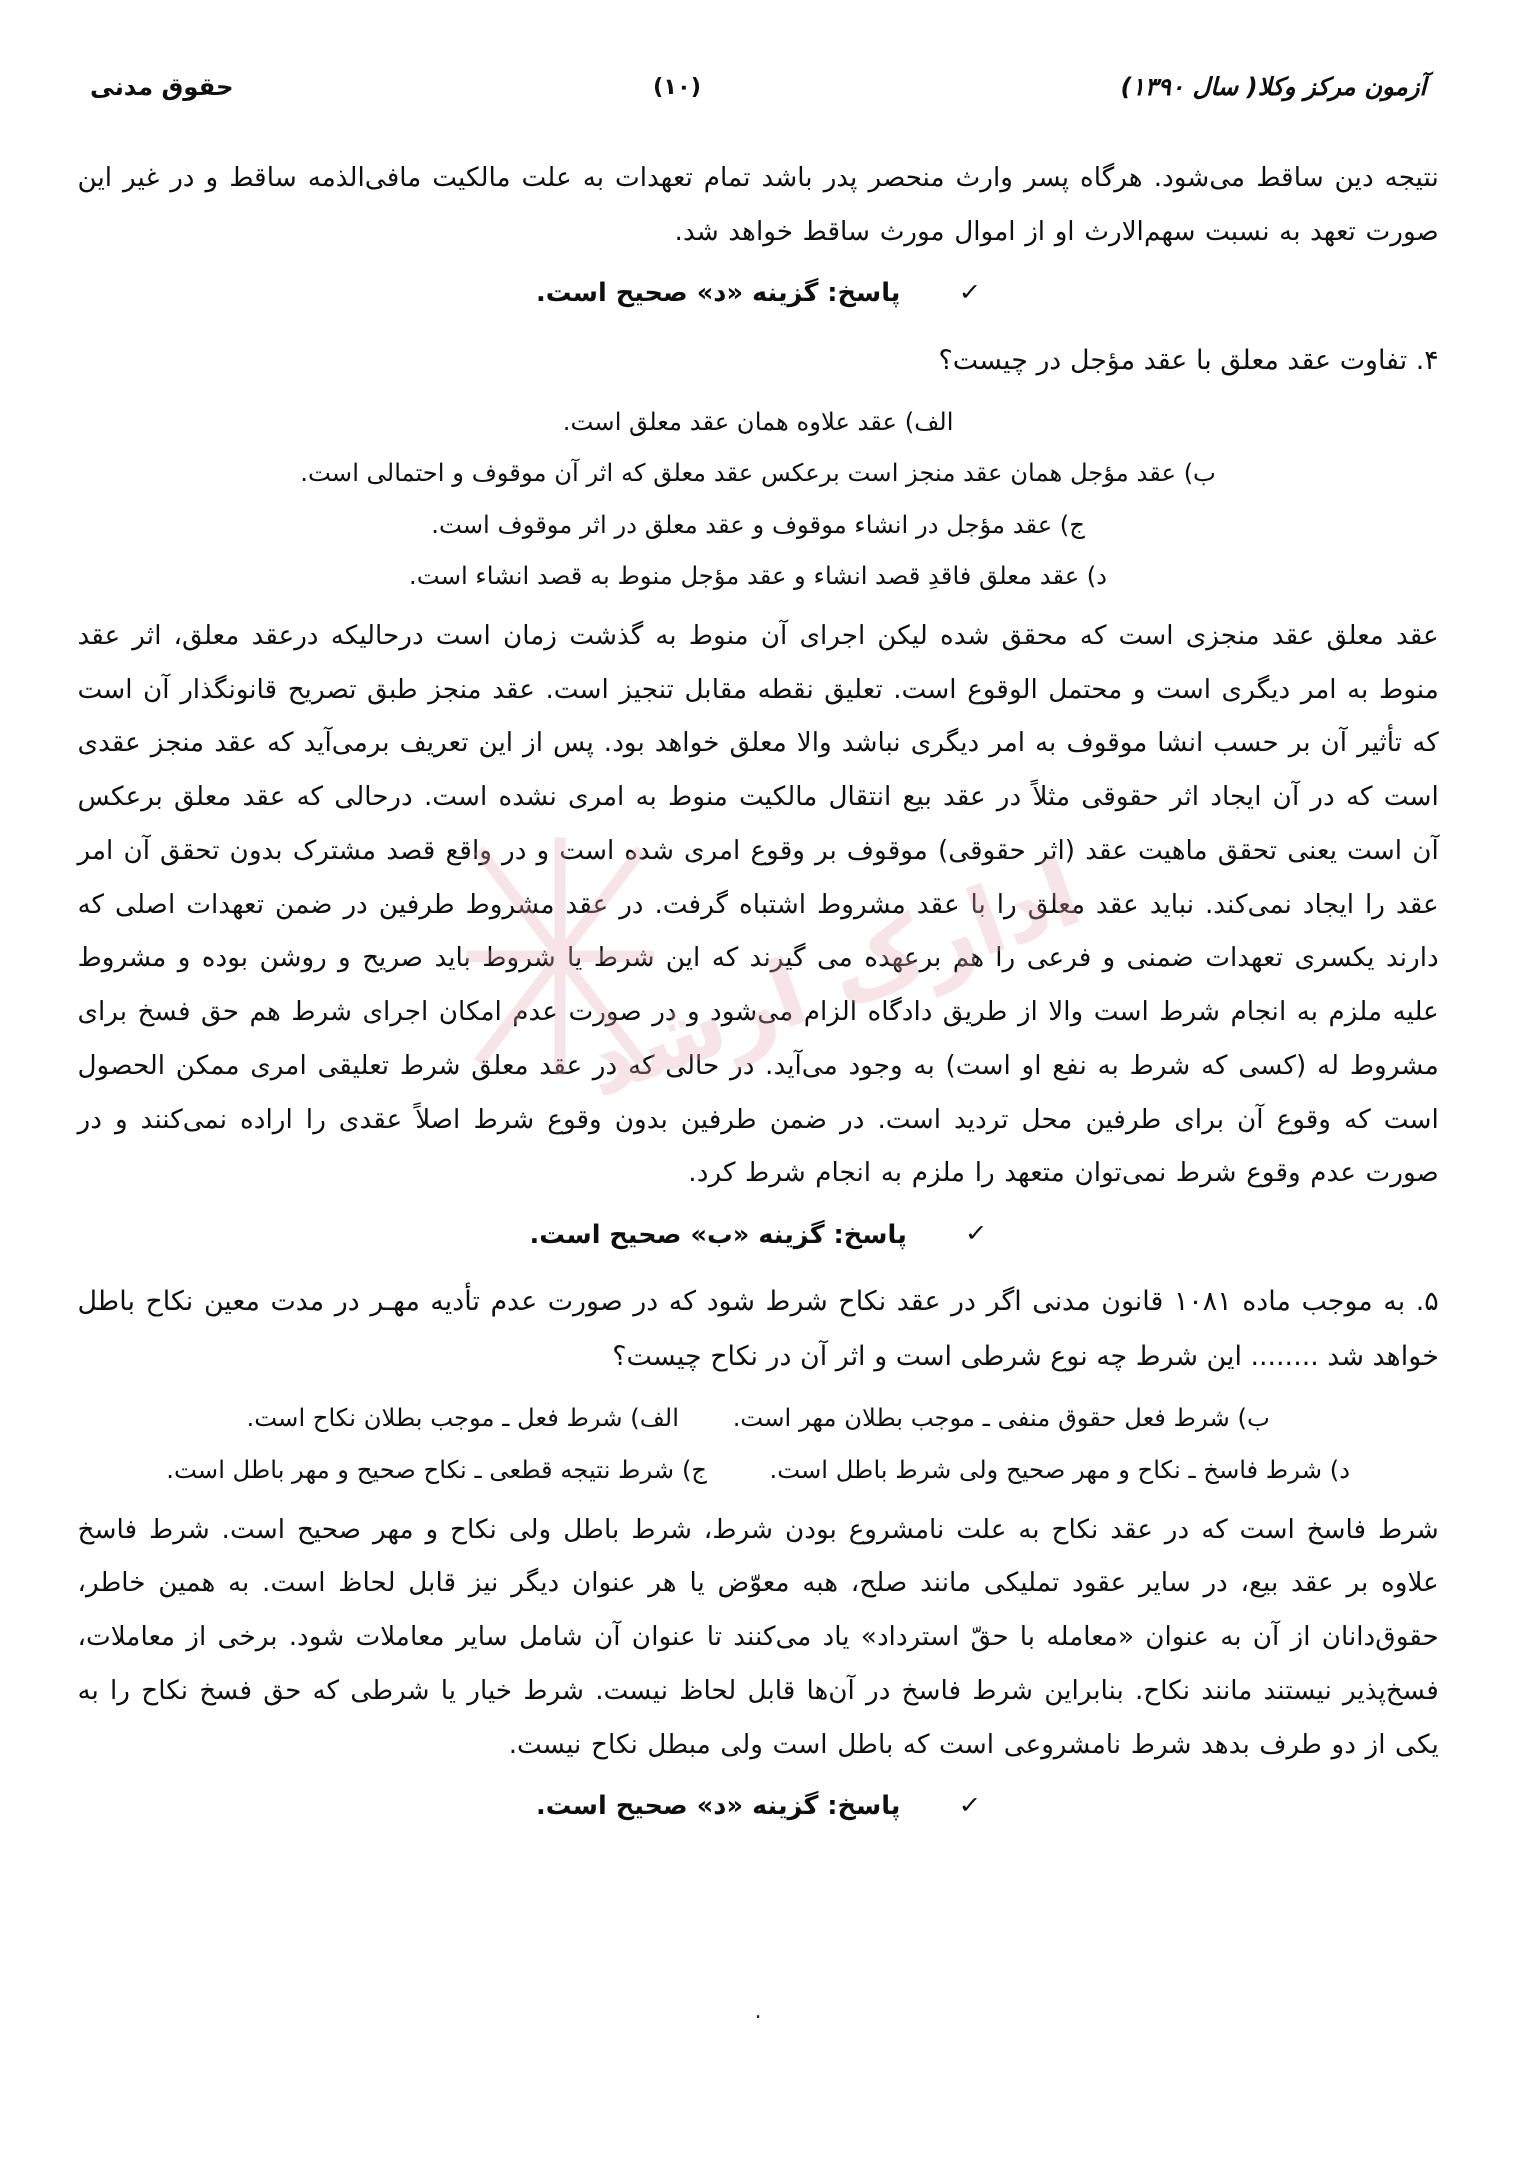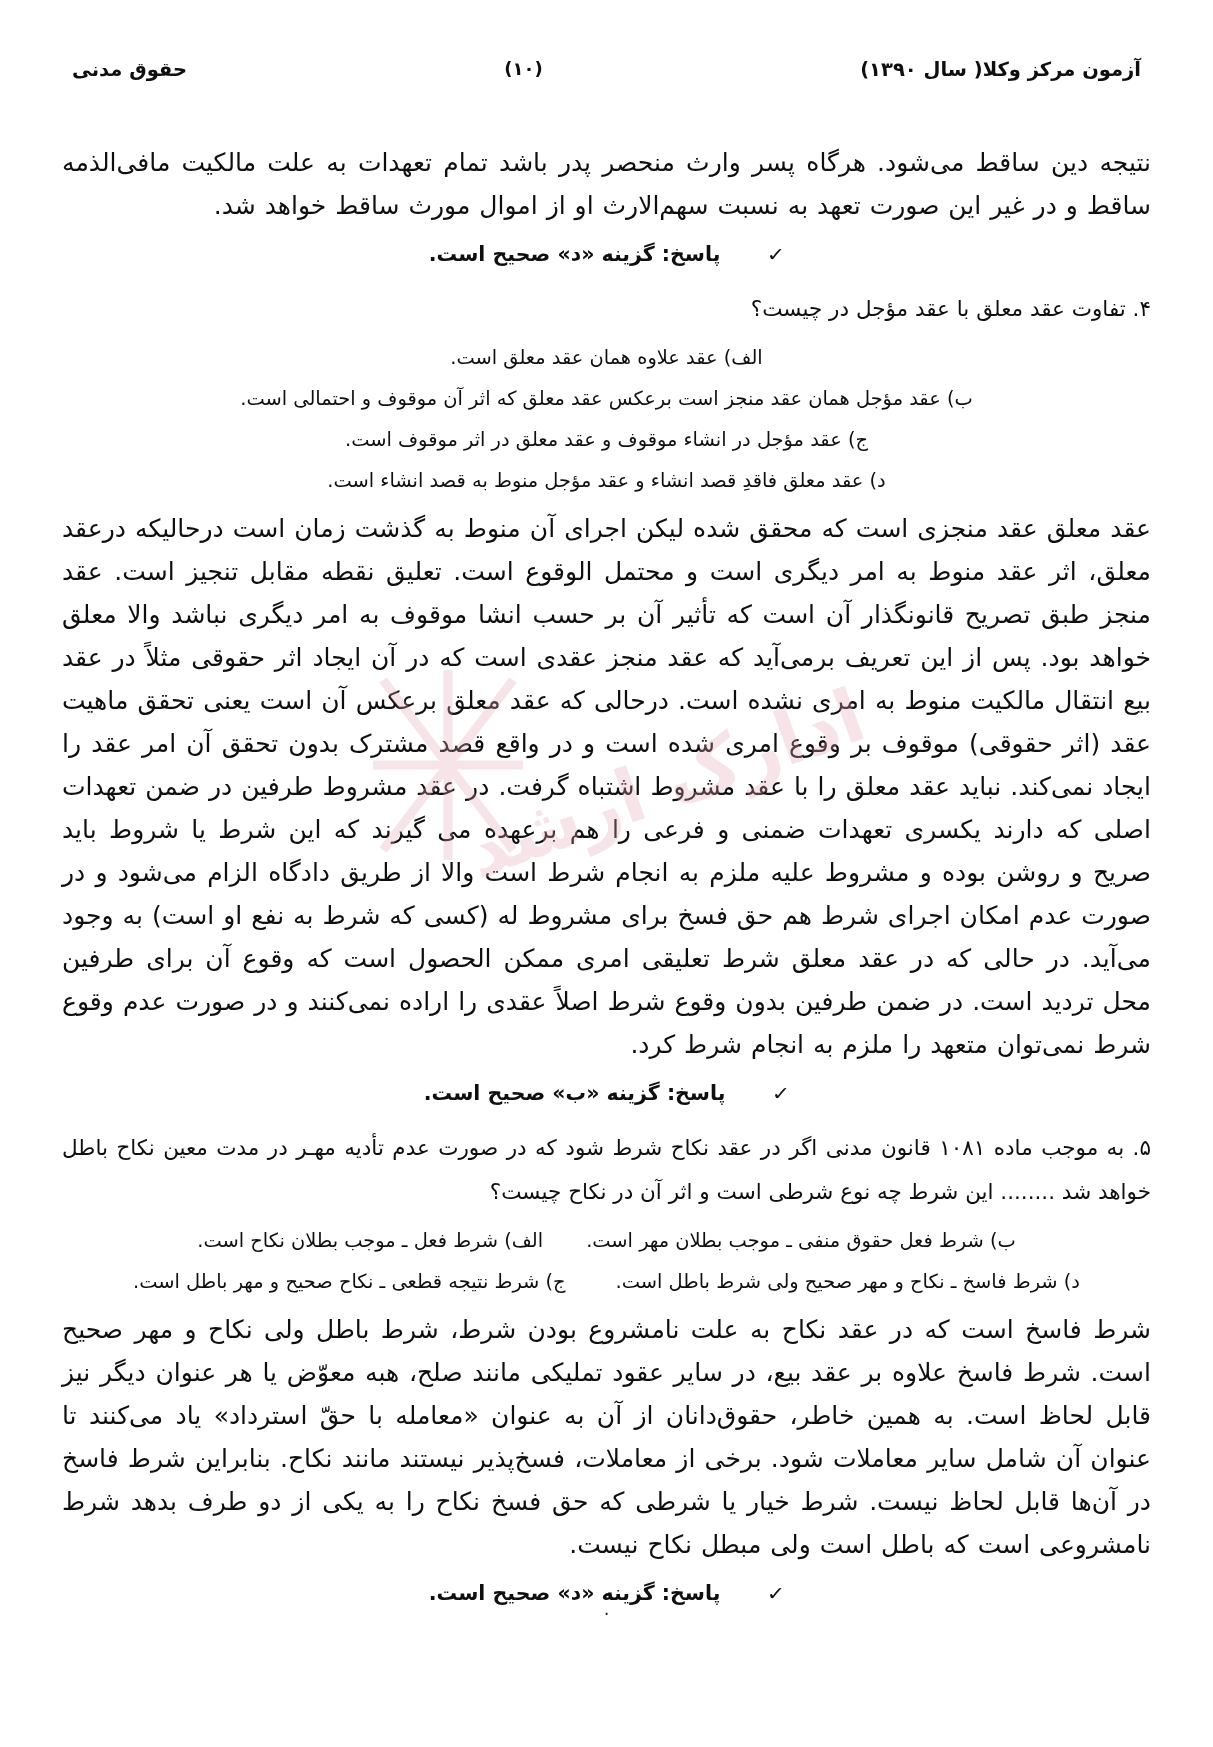--- a/index.html
+++ b/index.html
@@ -23,37 +23,37 @@
     width: 1213px;
     height: 1747px;
     box-sizing: border-box;
     padding: 58px 62px 40px 62px;
   }
 
   
   .running-header {
     display: flex;
     flex-direction: row-reverse;
-    align-items: flex-start;
+    align-items: center;
     justify-content: space-between;
     width: 100%;
     font-size: 19.5px;
     font-weight: 700;
     letter-spacing: 0;
-    margin-bottom: 60px;
+    margin-bottom: 40px;
     padding: 0 10px;
     box-sizing: border-box;
   }
   .running-header .hdr-right { text-align: right; }
   .running-header .hdr-center { font-weight: 700; font-size: 18px; }
-  .running-header .hdr-left { text-align: left; }
+  .running-header .hdr-left { text-align: left; font-style: italic; }
 
   
   .para {
-    font-size: 25px;
+    font-size: 21px;
     line-height: 43px;
     text-align: justify;
     text-justify: inter-word;
     margin: 0 0 4px 0;
     word-spacing: 1px;
   }
 
   .answer-line {
     display: flex;
     flex-direction: row;

